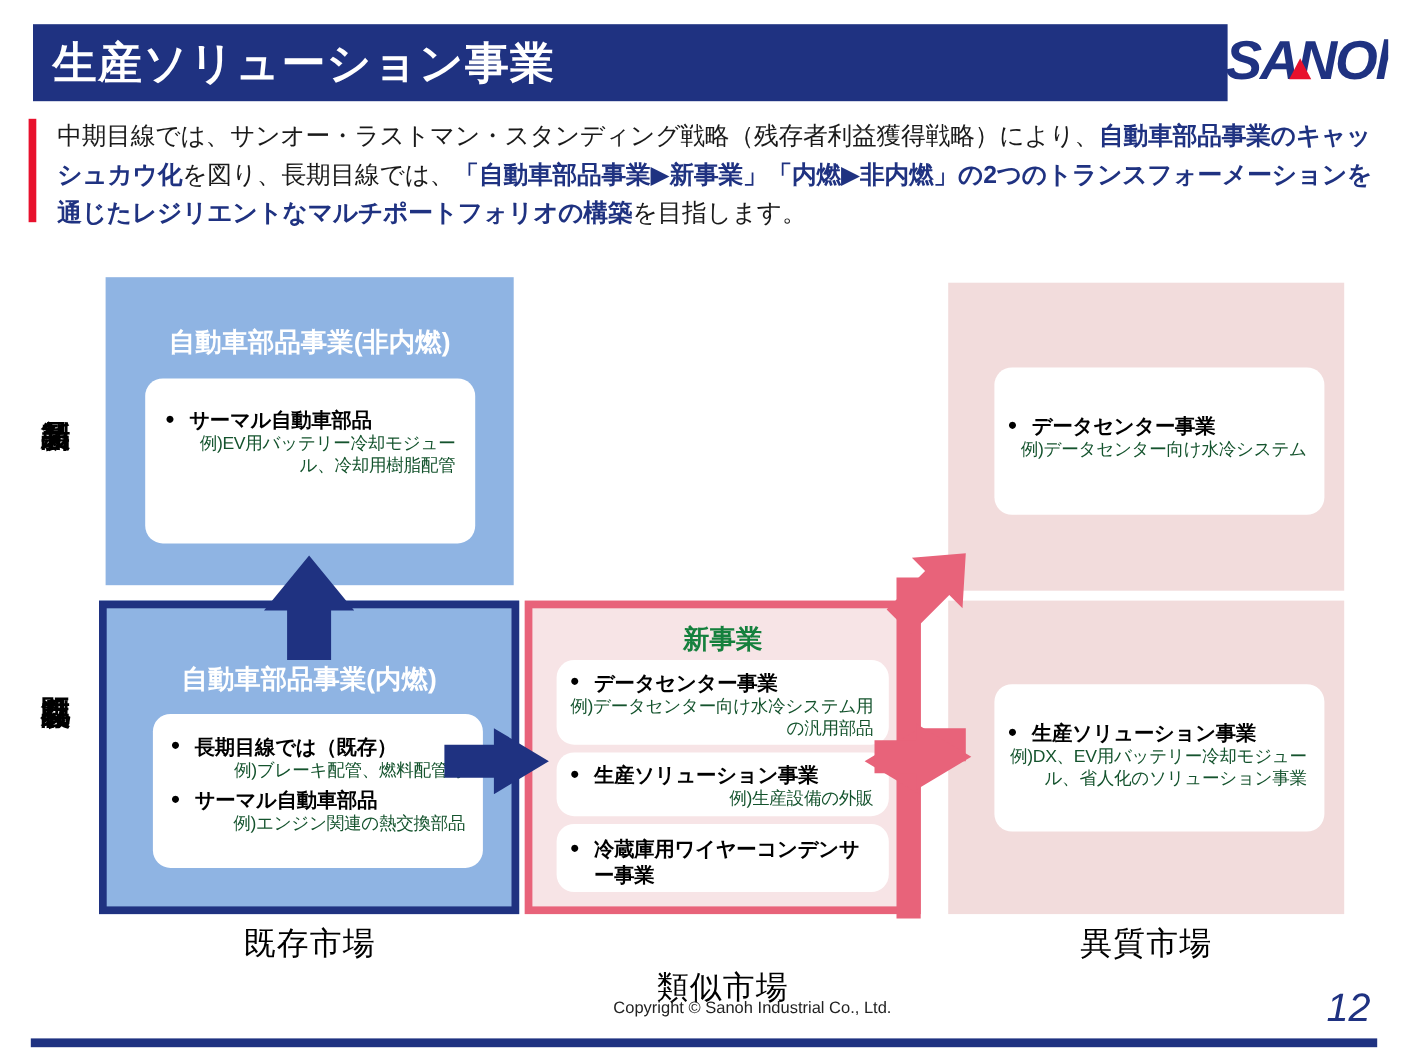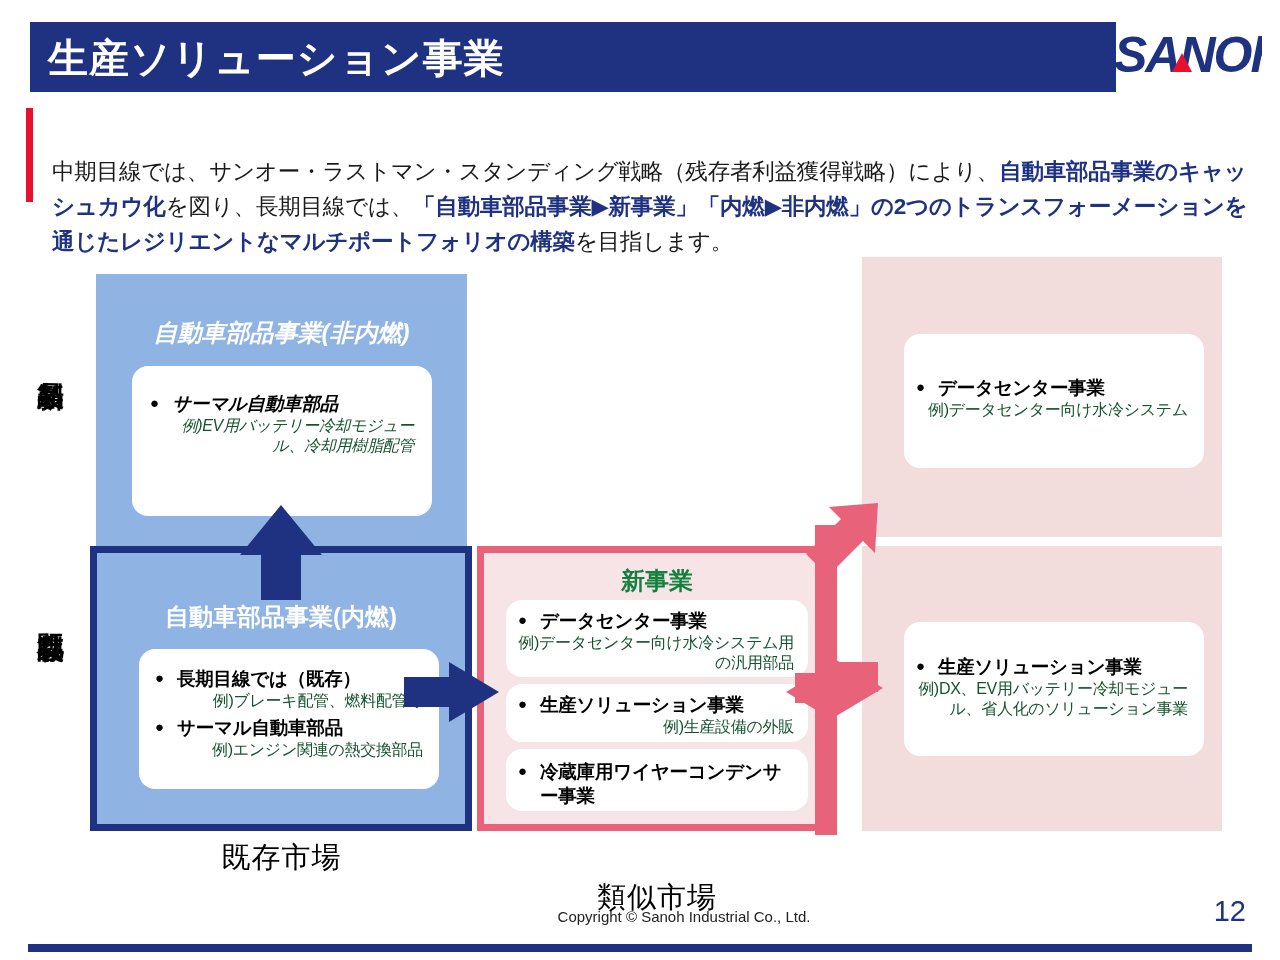--- a/index.html
+++ b/index.html
@@ -31,41 +31,39 @@
 
   
   .lead-accent{
     position:absolute;left:26px;top:108px;width:7px;height:94px;
     background:#E8112D;
   }
   .lead-text{
     position:absolute;left:52px;top:106px;width:1212px;
     font-size:22.5px;line-height:35px;color:#1a1a1a;
     letter-spacing:-0.2px;
-    margin-top:48px;
   }
   .lead-text b{color:#1F3281;font-weight:bold;}
 
   
   .axis-label{
     position:absolute;
     font-size:27px;font-weight:bold;color:#000;
     writing-mode:vertical-rl;
     text-orientation:upright;
     line-height:1.02;
     letter-spacing:1px;
   }
   #axis-new{left:36px;top:360px;}
   #axis-existing{left:36px;top:612px;}
 
   
   .blue-top{
-    position:absolute;left:96px;top:274px;width:371px;height:280px;
+    position:absolute;left:96px;top:252px;width:371px;height:280px;
     background:#8FB4E3;
-    font-style:italic;
   }
   .blue-bottom-frame{
     position:absolute;left:90px;top:546px;width:382px;height:285px;
     border:7px solid #1F3281;
     box-sizing:border-box;
     background:#8FB4E3;
   }
   .pink-center-frame{
     position:absolute;left:477px;top:546px;width:360px;height:285px;
     border:7px solid #E8637A;
@@ -125,21 +123,21 @@
     letter-spacing:1px;text-align:center;
   }
 
   
   .copyright{
     position:absolute;left:0;top:908px;width:1280px;text-align:center;
     font-size:15px;color:#222;padding-left:44px;
   }
   .page-number{
     position:absolute;right:34px;top:895px;
-    font-size:29px;color:#1F3281;
+    font-size:36px;color:#1F3281;font-style:italic;
   }
   .footer-rule{
     position:absolute;left:28px;top:944px;width:1224px;height:8px;
     background:#1F3281;
   }
 
   
   #arrow-layer{position:absolute;left:0;top:0;width:1280px;height:960px;pointer-events:none;}
 </style>
 </head>
@@ -246,18 +244,19 @@
       <rect x="815" y="525" width="22" height="310"></rect>
       <polygon points="878,503 875,553 863,541 828,576 806,554 841,519 829,507"></polygon>
     </g>
 
     <polygon fill="#E8637A" points="878,662 878,692 836,692 836,722 786,692 836,662 836,662"></polygon>
     <polygon fill="#E8637A" points="833,658 883,688 833,718 833,703 795,703 795,673 833,673"></polygon>
   </svg>
 
   <div class="market-label" style="left:96px;width:371px;">既存市場</div>
   <div class="market-label" style="left:477px;width:360px;margin-top:40px;">類似市場</div>
+  <div class="market-label" style="left:862px;width:360px;">異質市場</div>
 
   <div class="copyright">Copyright © Sanoh Industrial Co., Ltd.</div>
   <div class="page-number">12</div>
   <div class="footer-rule"></div>
 
 </div>
 
 </body></html>

